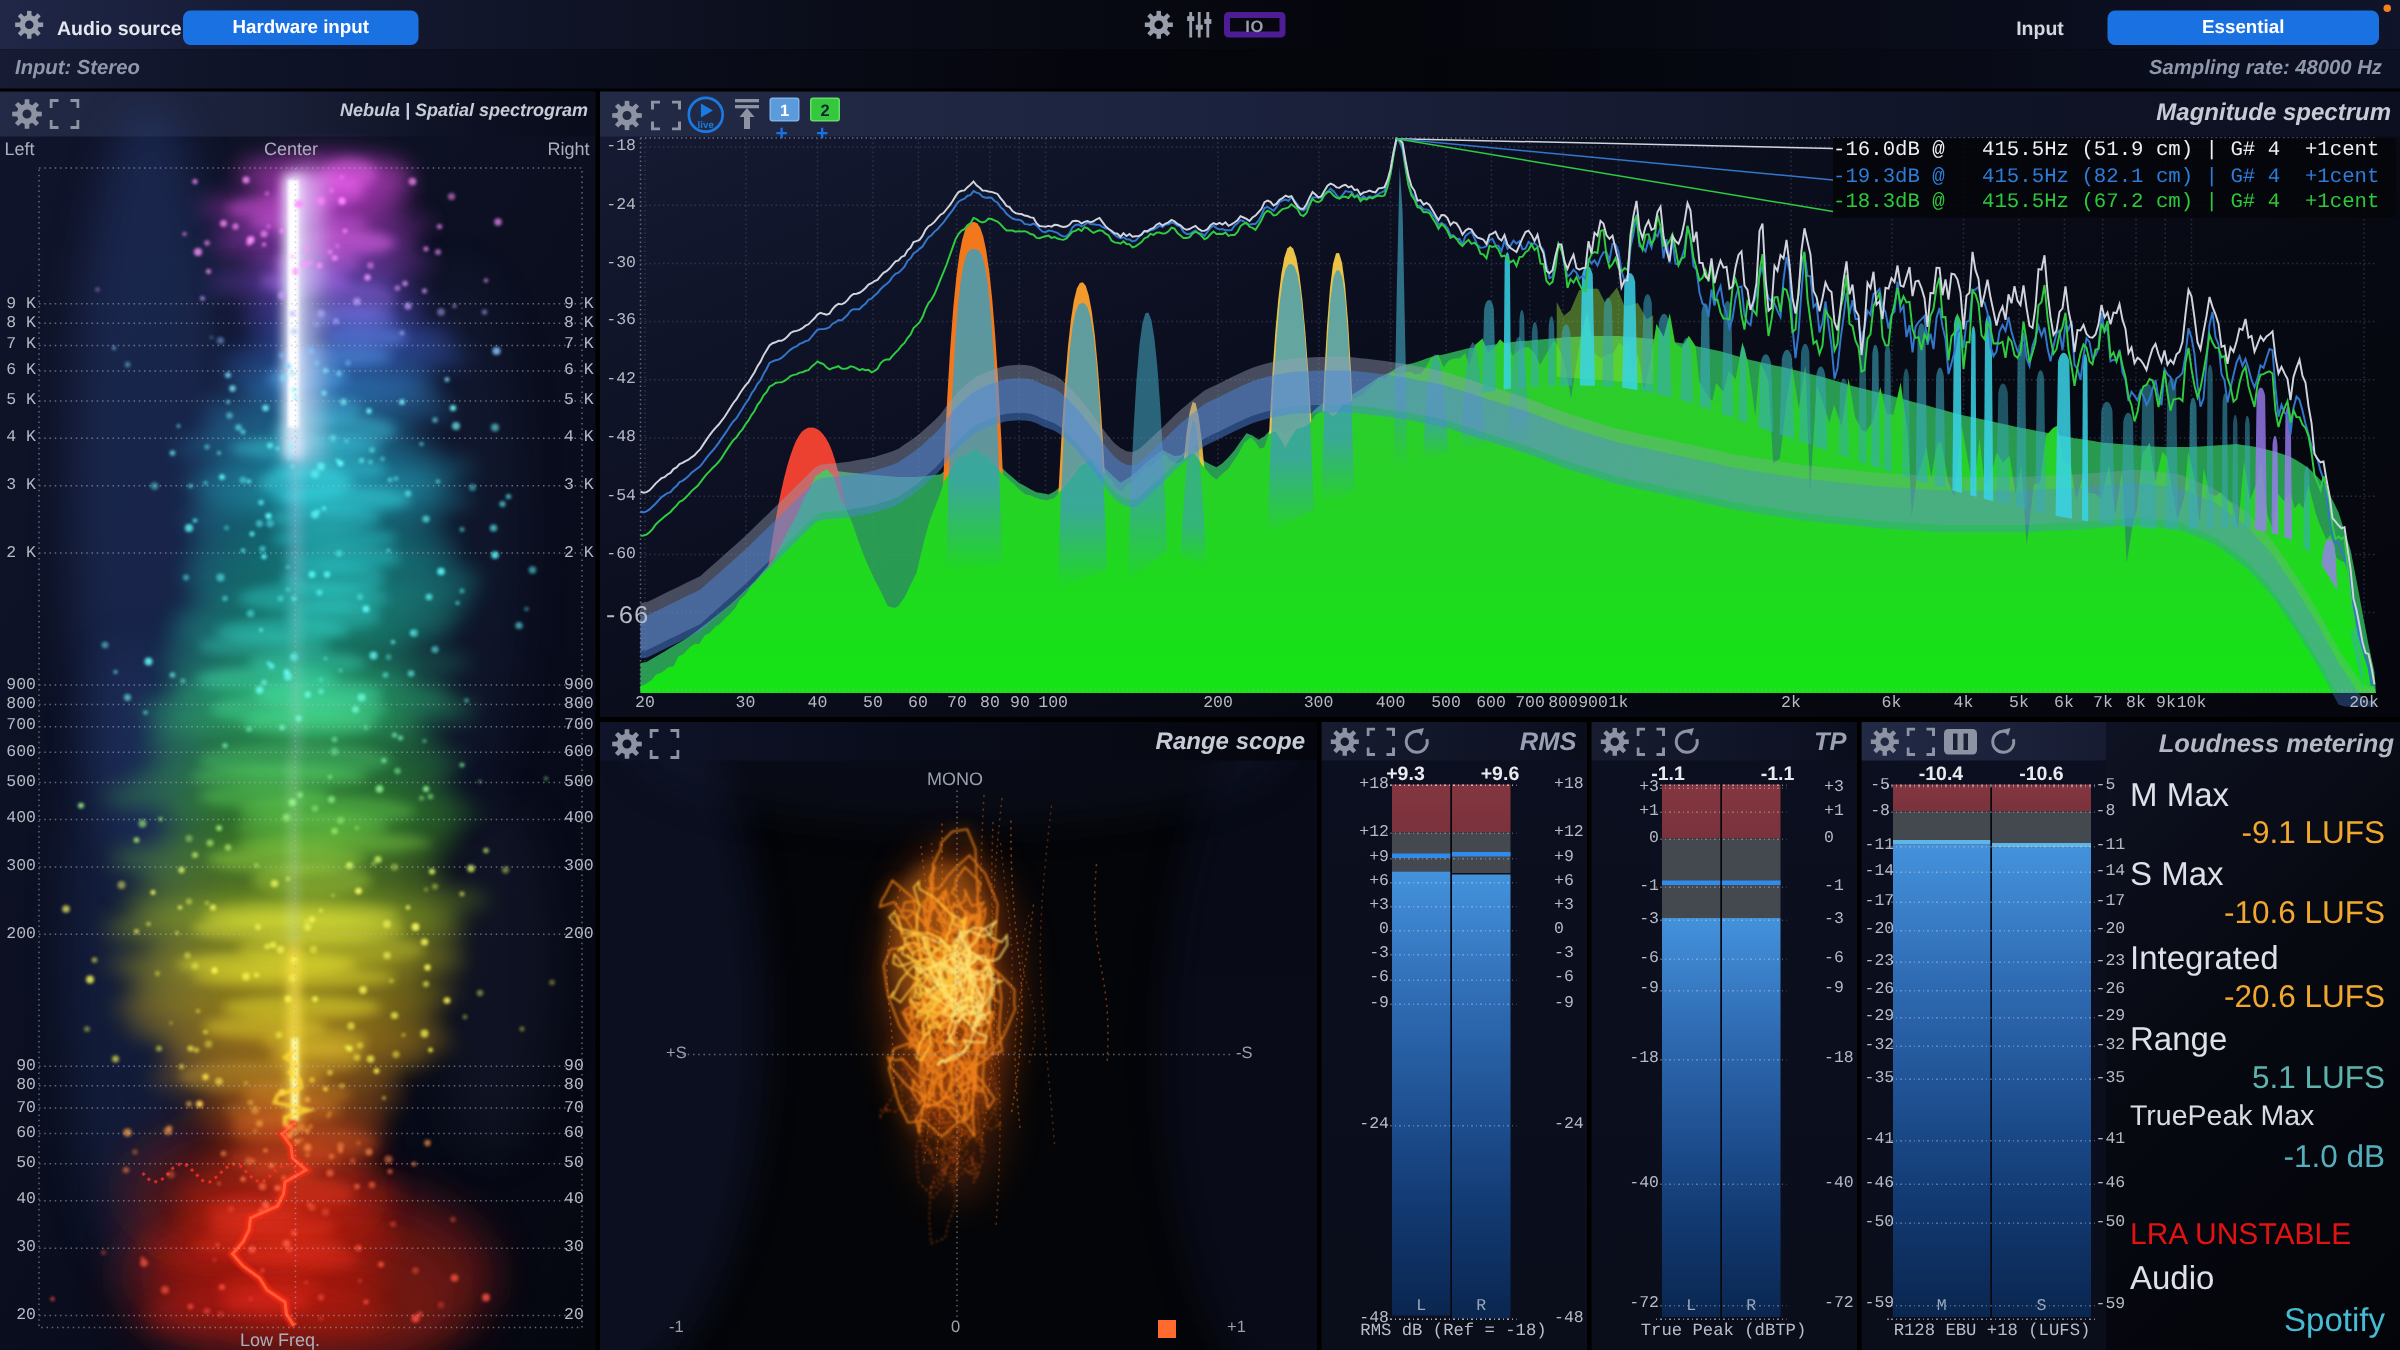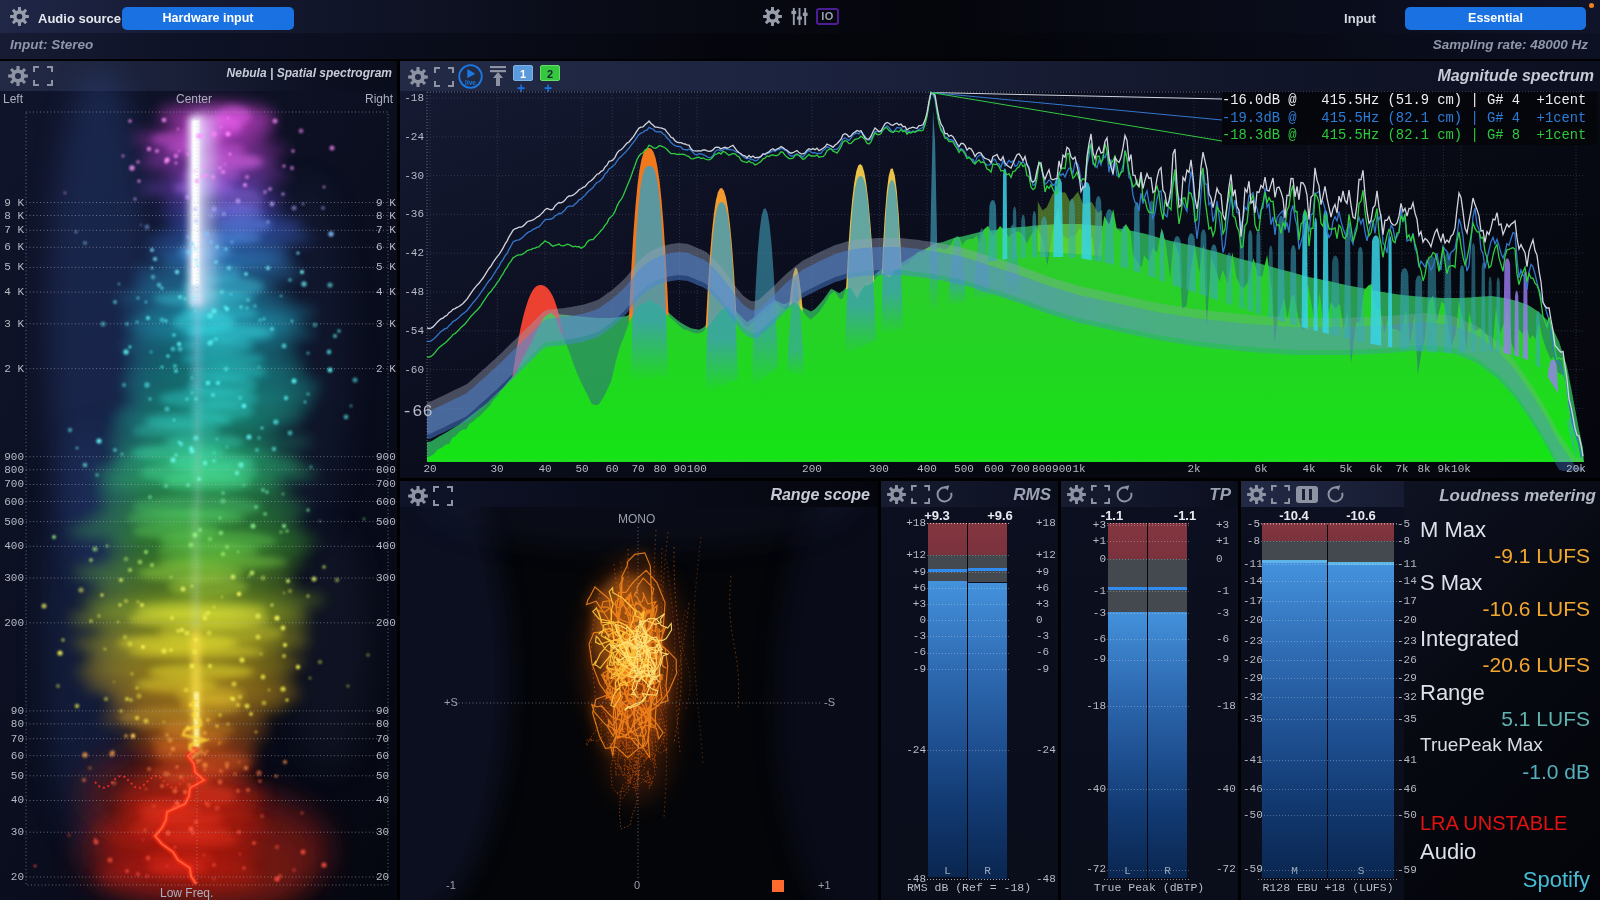--- a/index.html
+++ b/index.html
@@ -7,37 +7,37 @@
 .ttl{position:absolute;font-style:italic;font-weight:bold;color:#aeb4c2}
 .mono{font-family:"Liberation Mono",monospace}
 .lbl{position:absolute;font-family:"Liberation Mono",monospace;color:#b6bac4}
 </style></head><body>
 <div class="abs" style="left:0;top:0;width:1600px;height:33px;background:linear-gradient(90deg,#202747 0%,#161c36 10%,#090b16 38%,#05060c 58%,#0a0d1c 85%,#10142a 100%)"></div>
 <div class="abs" style="left:0;top:33px;width:1600px;height:26px;background:linear-gradient(90deg,#171c34 0%,#0e1226 12%,#05060d 45%,#04050a 60%,#090c1a 88%,#0d1124 100%)"></div>
 <svg style="position:absolute;left:10px;top:7px" width="19" height="19" viewBox="0 0 19 19">
     <path d="M18.89,8.07L18.89,10.93L15.77,11.05L15.03,12.84L17.15,15.13L15.13,17.15L12.84,15.03L11.05,15.77L10.93,18.89L8.07,18.89L7.95,15.77L6.16,15.03L3.87,17.15L1.85,15.13L3.97,12.84L3.23,11.05L0.11,10.93L0.11,8.07L3.23,7.95L3.97,6.16L1.85,3.87L3.87,1.85L6.16,3.97L7.95,3.23L8.07,0.11L10.93,0.11L11.05,3.23L12.84,3.97L15.13,1.85L17.15,3.87L15.03,6.16L15.77,7.95Z M6.65,9.50 A2.85,2.85 0 1 0 12.35,9.50 A2.85,2.85 0 1 0 6.65,9.50 Z" fill="#979daa" fill-rule="evenodd"></path>
   </svg>
 <div class="abs" style="left:38px;top:11px;font:bold 13px 'Liberation Sans';color:#e4e7ee">Audio source</div>
-<div class="abs" style="left:122px;top:7px;width:172px;height:23px;background:#1a72e2;border-radius:5px;font:bold 12.5px 'Liberation Sans';color:#fff;text-align:center;line-height:23px">Hardware input</div>
+<div class="abs" style="left:122px;top:7px;width:157px;height:23px;background:#1a72e2;border-radius:5px;font:bold 12.5px 'Liberation Sans';color:#fff;text-align:center;line-height:23px">Hardware input</div>
 <svg style="position:absolute;left:763px;top:7px" width="19" height="19" viewBox="0 0 19 19">
     <path d="M18.89,8.07L18.89,10.93L15.77,11.05L15.03,12.84L17.15,15.13L15.13,17.15L12.84,15.03L11.05,15.77L10.93,18.89L8.07,18.89L7.95,15.77L6.16,15.03L3.87,17.15L1.85,15.13L3.97,12.84L3.23,11.05L0.11,10.93L0.11,8.07L3.23,7.95L3.97,6.16L1.85,3.87L3.87,1.85L6.16,3.97L7.95,3.23L8.07,0.11L10.93,0.11L11.05,3.23L12.84,3.97L15.13,1.85L17.15,3.87L15.03,6.16L15.77,7.95Z M6.65,9.50 A2.85,2.85 0 1 0 12.35,9.50 A2.85,2.85 0 1 0 6.65,9.50 Z" fill="#979daa" fill-rule="evenodd"></path>
   </svg>
 <svg style="position:absolute;left:790px;top:7px" width="19" height="19" viewBox="0 0 20 20">
     <g stroke="#9aa0ae" stroke-width="2">
       <line x1="4" y1="1" x2="4" y2="19"></line>
       <line x1="10" y1="1" x2="10" y2="19"></line>
       <line x1="16" y1="1" x2="16" y2="19"></line>
     </g>
     <g fill="#9aa0ae">
       <rect x="1.5" y="4" width="5" height="3.4"></rect>
       <rect x="7.5" y="10" width="5" height="3.4"></rect>
       <rect x="13.5" y="6" width="5" height="3.4"></rect>
     </g>
   </svg>
-<div style="position:absolute;left:816px;top:8px;width:23px;height:17px;border:2px solid #4c1d95;border-radius:3px;font:bold 11px 'Liberation Sans',sans-serif;color:#9aa0ae;text-align:center;line-height:13px;letter-spacing:0.5px">IO</div>
+<div style="position:absolute;left:816px;top:8px;width:41px;height:17px;border:4px solid #4c1d95;border-radius:3px;font:bold 11px 'Liberation Sans',sans-serif;color:#9aa0ae;text-align:center;line-height:13px;letter-spacing:0.5px">IO</div>
 <div class="abs" style="left:1330px;top:11px;width:60px;font:bold 13px 'Liberation Sans';color:#d3d7e0;text-align:center">Input</div>
 <div class="abs" style="left:1405px;top:7px;width:181px;height:23px;background:#1a72e2;border-radius:5px;font:bold 12.5px 'Liberation Sans';color:#fff;text-align:center;line-height:23px">Essential</div>
 <div class="abs" style="left:1589px;top:3px;width:5px;height:5px;border-radius:50%;background:#f08020"></div>
 <div class="abs" style="left:10px;top:37px;font:bold italic 13.5px 'Liberation Sans';color:#8f97ab">Input: Stereo</div>
 <div class="abs" style="right:12px;top:37px;font:bold italic 13.5px 'Liberation Sans';color:#8f97ab">Sampling rate: 48000 Hz</div>
 <div class="panel" style="left:0;top:61px;width:397px;height:839px;background:linear-gradient(120deg,#11152c 0%,#0c1022 40%,#070a18 75%,#05070f 100%)">
     <div class="abs" style="left:0;top:0;width:397px;height:30px;background:linear-gradient(90deg,#232a46 0%,#1a2038 45%,#0d1022 80%,#090c1a 100%)"></div>
     <svg width="397" height="839" viewBox="0 0 397 839" style="position:absolute;left:0;top:0">
       <defs>
         <filter id="b18" x="-120%" y="-120%" width="340%" height="340%">
@@ -903,21 +903,21 @@
     <div class="lbl" style="left:2px;top:303px;width:22px;text-align:right;font-size:11px">-60</div>
     <div class="lbl" style="left:2px;top:341px;width:22px;text-align:right;font-size:17px">-66</div>
     <div class="lbl" style="left:15px;top:402px;width:30px;text-align:center;font-size:11px">20</div>
     <div class="lbl" style="left:82px;top:402px;width:30px;text-align:center;font-size:11px">30</div>
     <div class="lbl" style="left:130px;top:402px;width:30px;text-align:center;font-size:11px">40</div>
     <div class="lbl" style="left:167px;top:402px;width:30px;text-align:center;font-size:11px">50</div>
     <div class="lbl" style="left:197px;top:402px;width:30px;text-align:center;font-size:11px">60</div>
     <div class="lbl" style="left:223px;top:402px;width:30px;text-align:center;font-size:11px">70</div>
     <div class="lbl" style="left:245px;top:402px;width:30px;text-align:center;font-size:11px">80</div>
     <div class="lbl" style="left:265px;top:402px;width:30px;text-align:center;font-size:11px">90</div>
-    <div class="lbl" style="left:282px;top:402px;width:30px;text-align:center;font-size:11px">100</div>
+    <div class="lbl" style="left:282px;top:402px;width:30px;text-align:right;font-size:11px">100</div>
     <div class="lbl" style="left:397px;top:402px;width:30px;text-align:center;font-size:11px">200</div>
     <div class="lbl" style="left:464px;top:402px;width:30px;text-align:center;font-size:11px">300</div>
     <div class="lbl" style="left:512px;top:402px;width:30px;text-align:center;font-size:11px">400</div>
     <div class="lbl" style="left:549px;top:402px;width:30px;text-align:center;font-size:11px">500</div>
     <div class="lbl" style="left:579px;top:402px;width:30px;text-align:center;font-size:11px">600</div>
     <div class="lbl" style="left:605px;top:402px;width:30px;text-align:center;font-size:11px">700</div>
     <div class="lbl" style="left:627px;top:402px;width:30px;text-align:center;font-size:11px">800</div>
     <div class="lbl" style="left:647px;top:402px;width:30px;text-align:center;font-size:11px">900</div>
     <div class="lbl" style="left:664px;top:402px;width:30px;text-align:center;font-size:11px">1k</div>
     <div class="lbl" style="left:779px;top:402px;width:30px;text-align:center;font-size:11px">2k</div>
@@ -925,21 +925,21 @@
     <div class="lbl" style="left:894px;top:402px;width:30px;text-align:center;font-size:11px">4k</div>
     <div class="lbl" style="left:931px;top:402px;width:30px;text-align:center;font-size:11px">5k</div>
     <div class="lbl" style="left:961px;top:402px;width:30px;text-align:center;font-size:11px">6k</div>
     <div class="lbl" style="left:987px;top:402px;width:30px;text-align:center;font-size:11px">7k</div>
     <div class="lbl" style="left:1009px;top:402px;width:30px;text-align:center;font-size:11px">8k</div>
     <div class="lbl" style="left:1029px;top:402px;width:30px;text-align:center;font-size:11px">9k</div>
     <div class="lbl" style="left:1046px;top:402px;width:30px;text-align:center;font-size:11px">10k</div>
     <div class="lbl" style="left:1161px;top:402px;width:30px;text-align:center;font-size:11px">20k</div>
     <div class="abs mono" style="left:822px;top:31px;width:375px;height:53px;background:rgba(5,6,9,0.85);font-size:13.8px;line-height:17.6px;white-space:pre"><span style="color:#eceef2">-16.0dB @   415.5Hz (51.9 cm) | G# 4  +1cent</span>
 <span style="color:#2d7dd8">-19.3dB @   415.5Hz (82.1 cm) | G# 4  +1cent</span>
-<span style="color:#2dc83c">-18.3dB @   415.5Hz (82.1 cm) | G# 8  +1cent</span></div>
+<span style="color:#2dc83c">-18.3dB @   415.5Hz (67.2 cm) | G# 4  +1cent</span></div>
   </div>
 <div class="panel" style="left:400px;top:481px;width:478px;height:419px;background:#040508">
     <svg width="478" height="419" viewBox="0 0 478 419" style="position:absolute;left:0;top:0">
       <defs>
         <filter id="vb12" x="-150%" y="-150%" width="400%" height="400%">
           <feGaussianBlur stdDeviation="12"></feGaussianBlur>
         </filter>
         <filter id="vb5" x="-150%" y="-150%" width="400%" height="400%">
           <feGaussianBlur stdDeviation="5"></feGaussianBlur>
         </filter>

